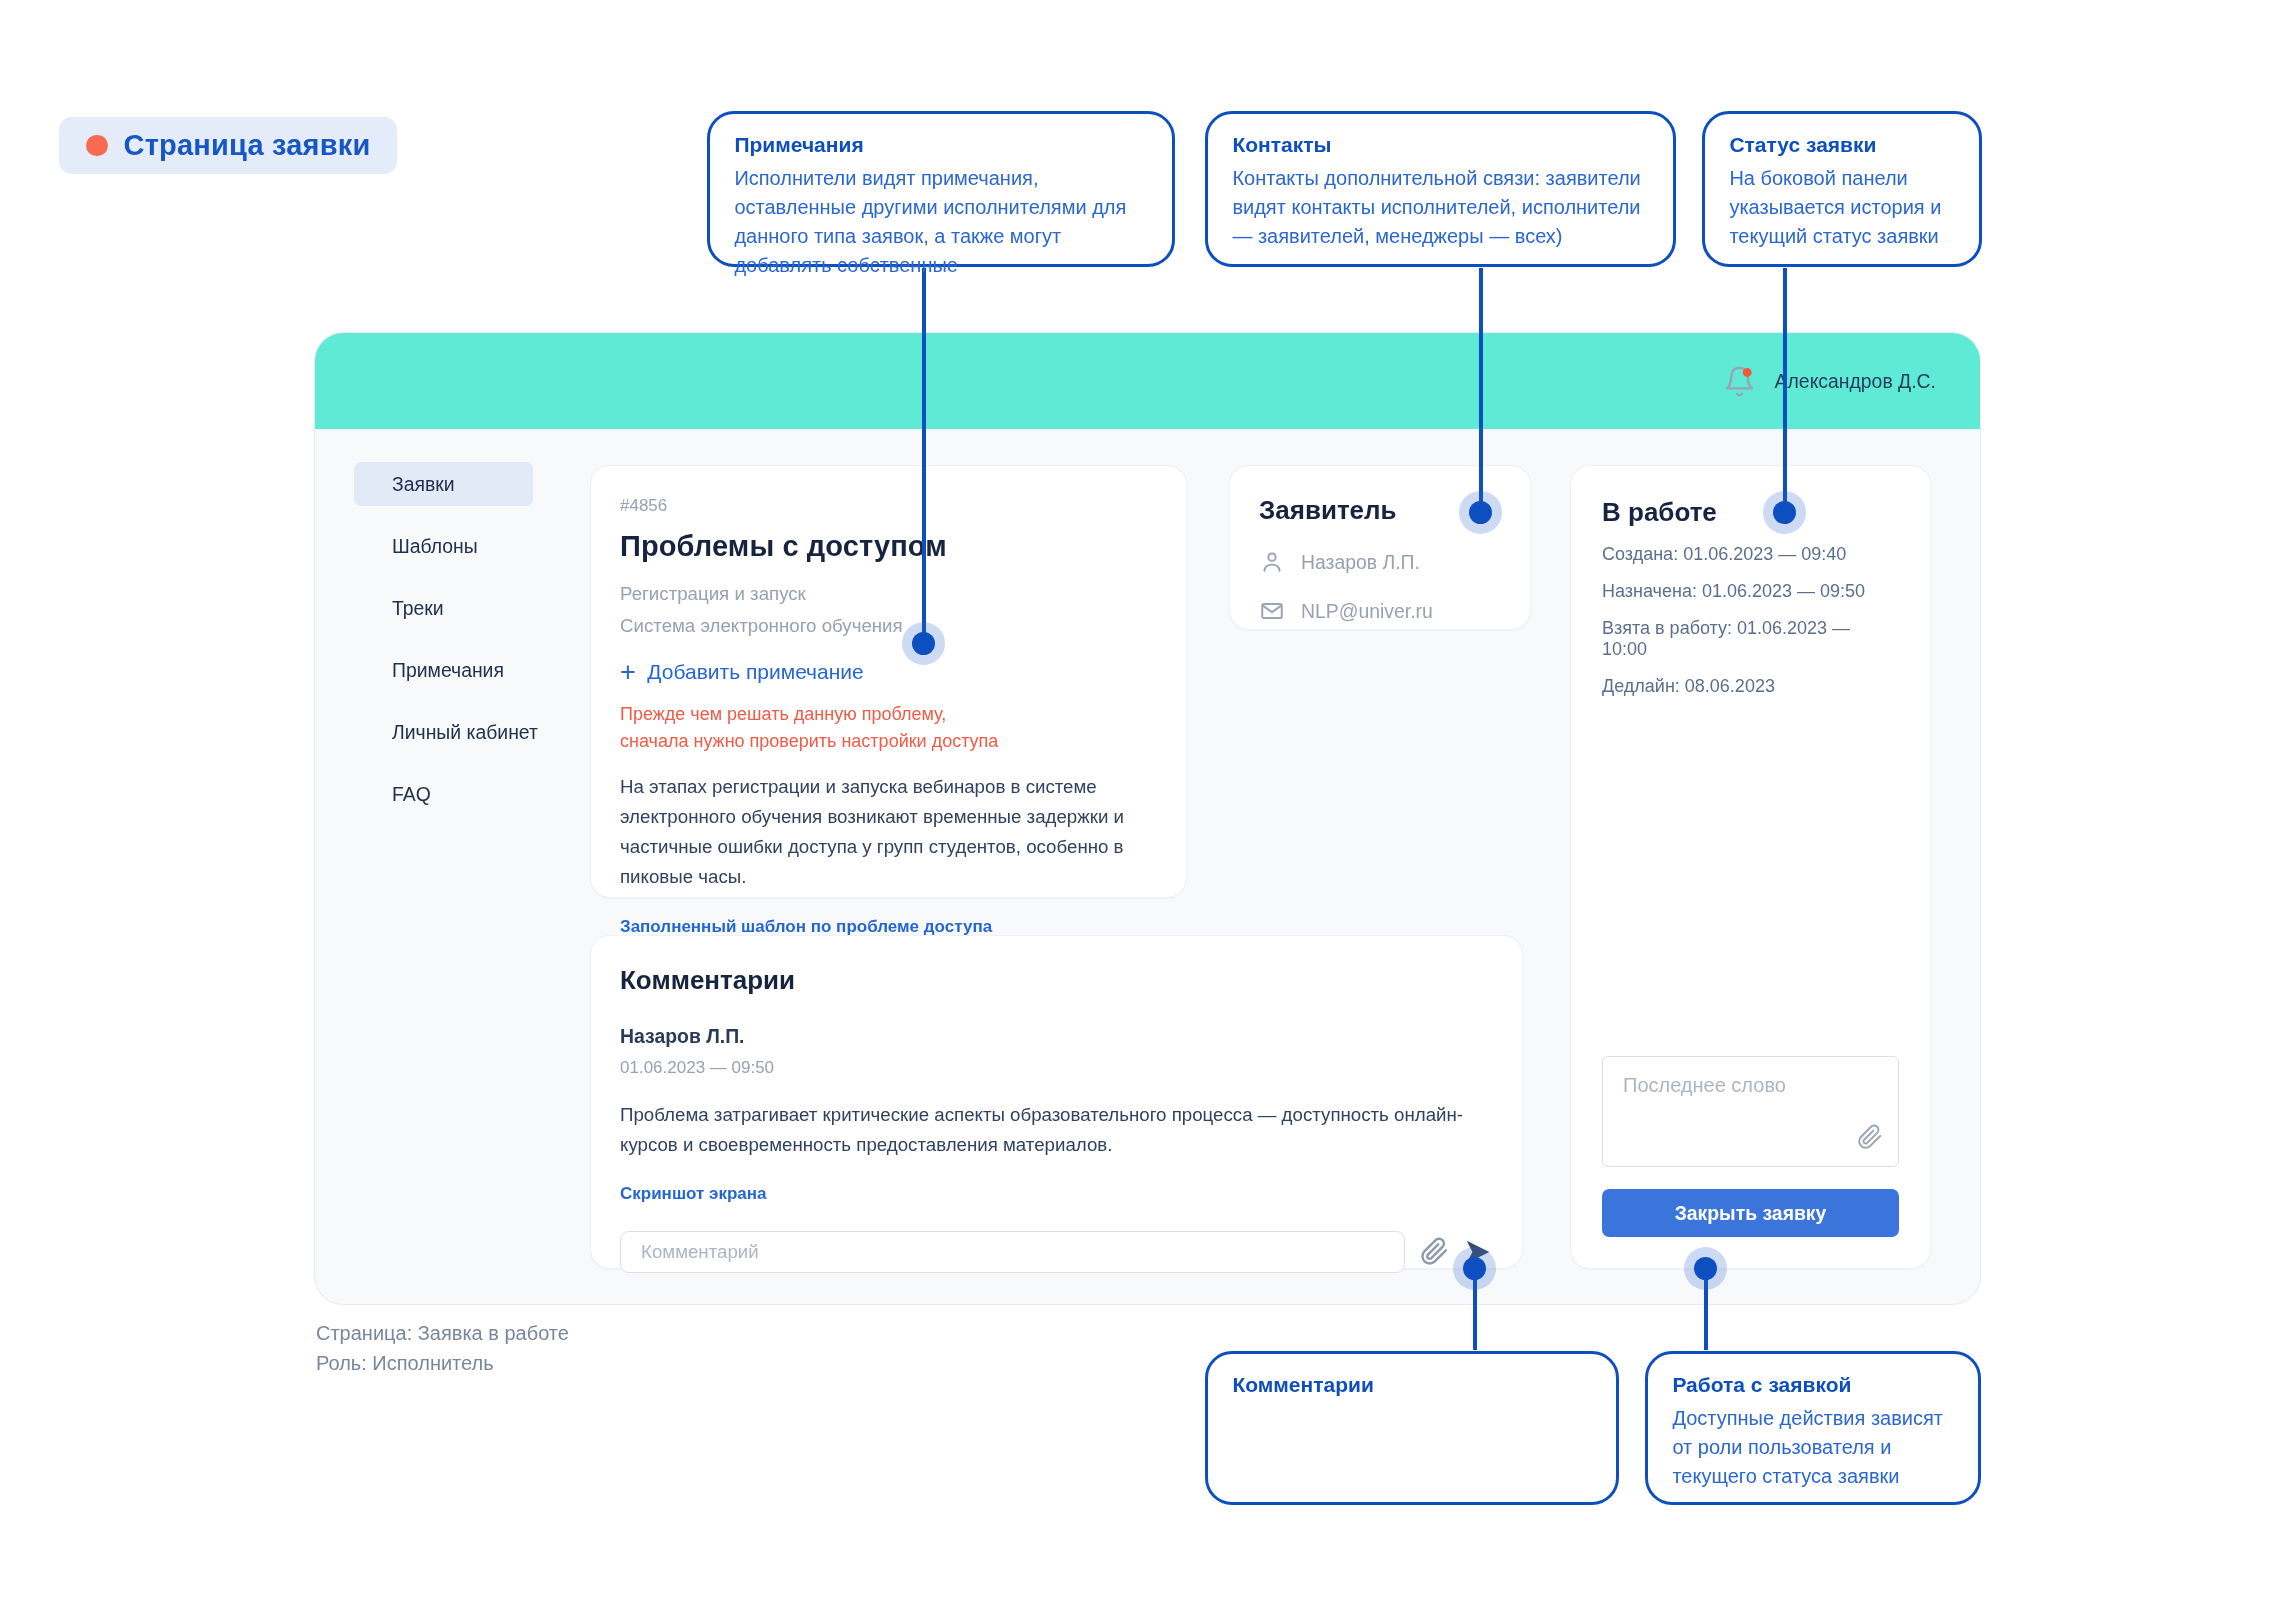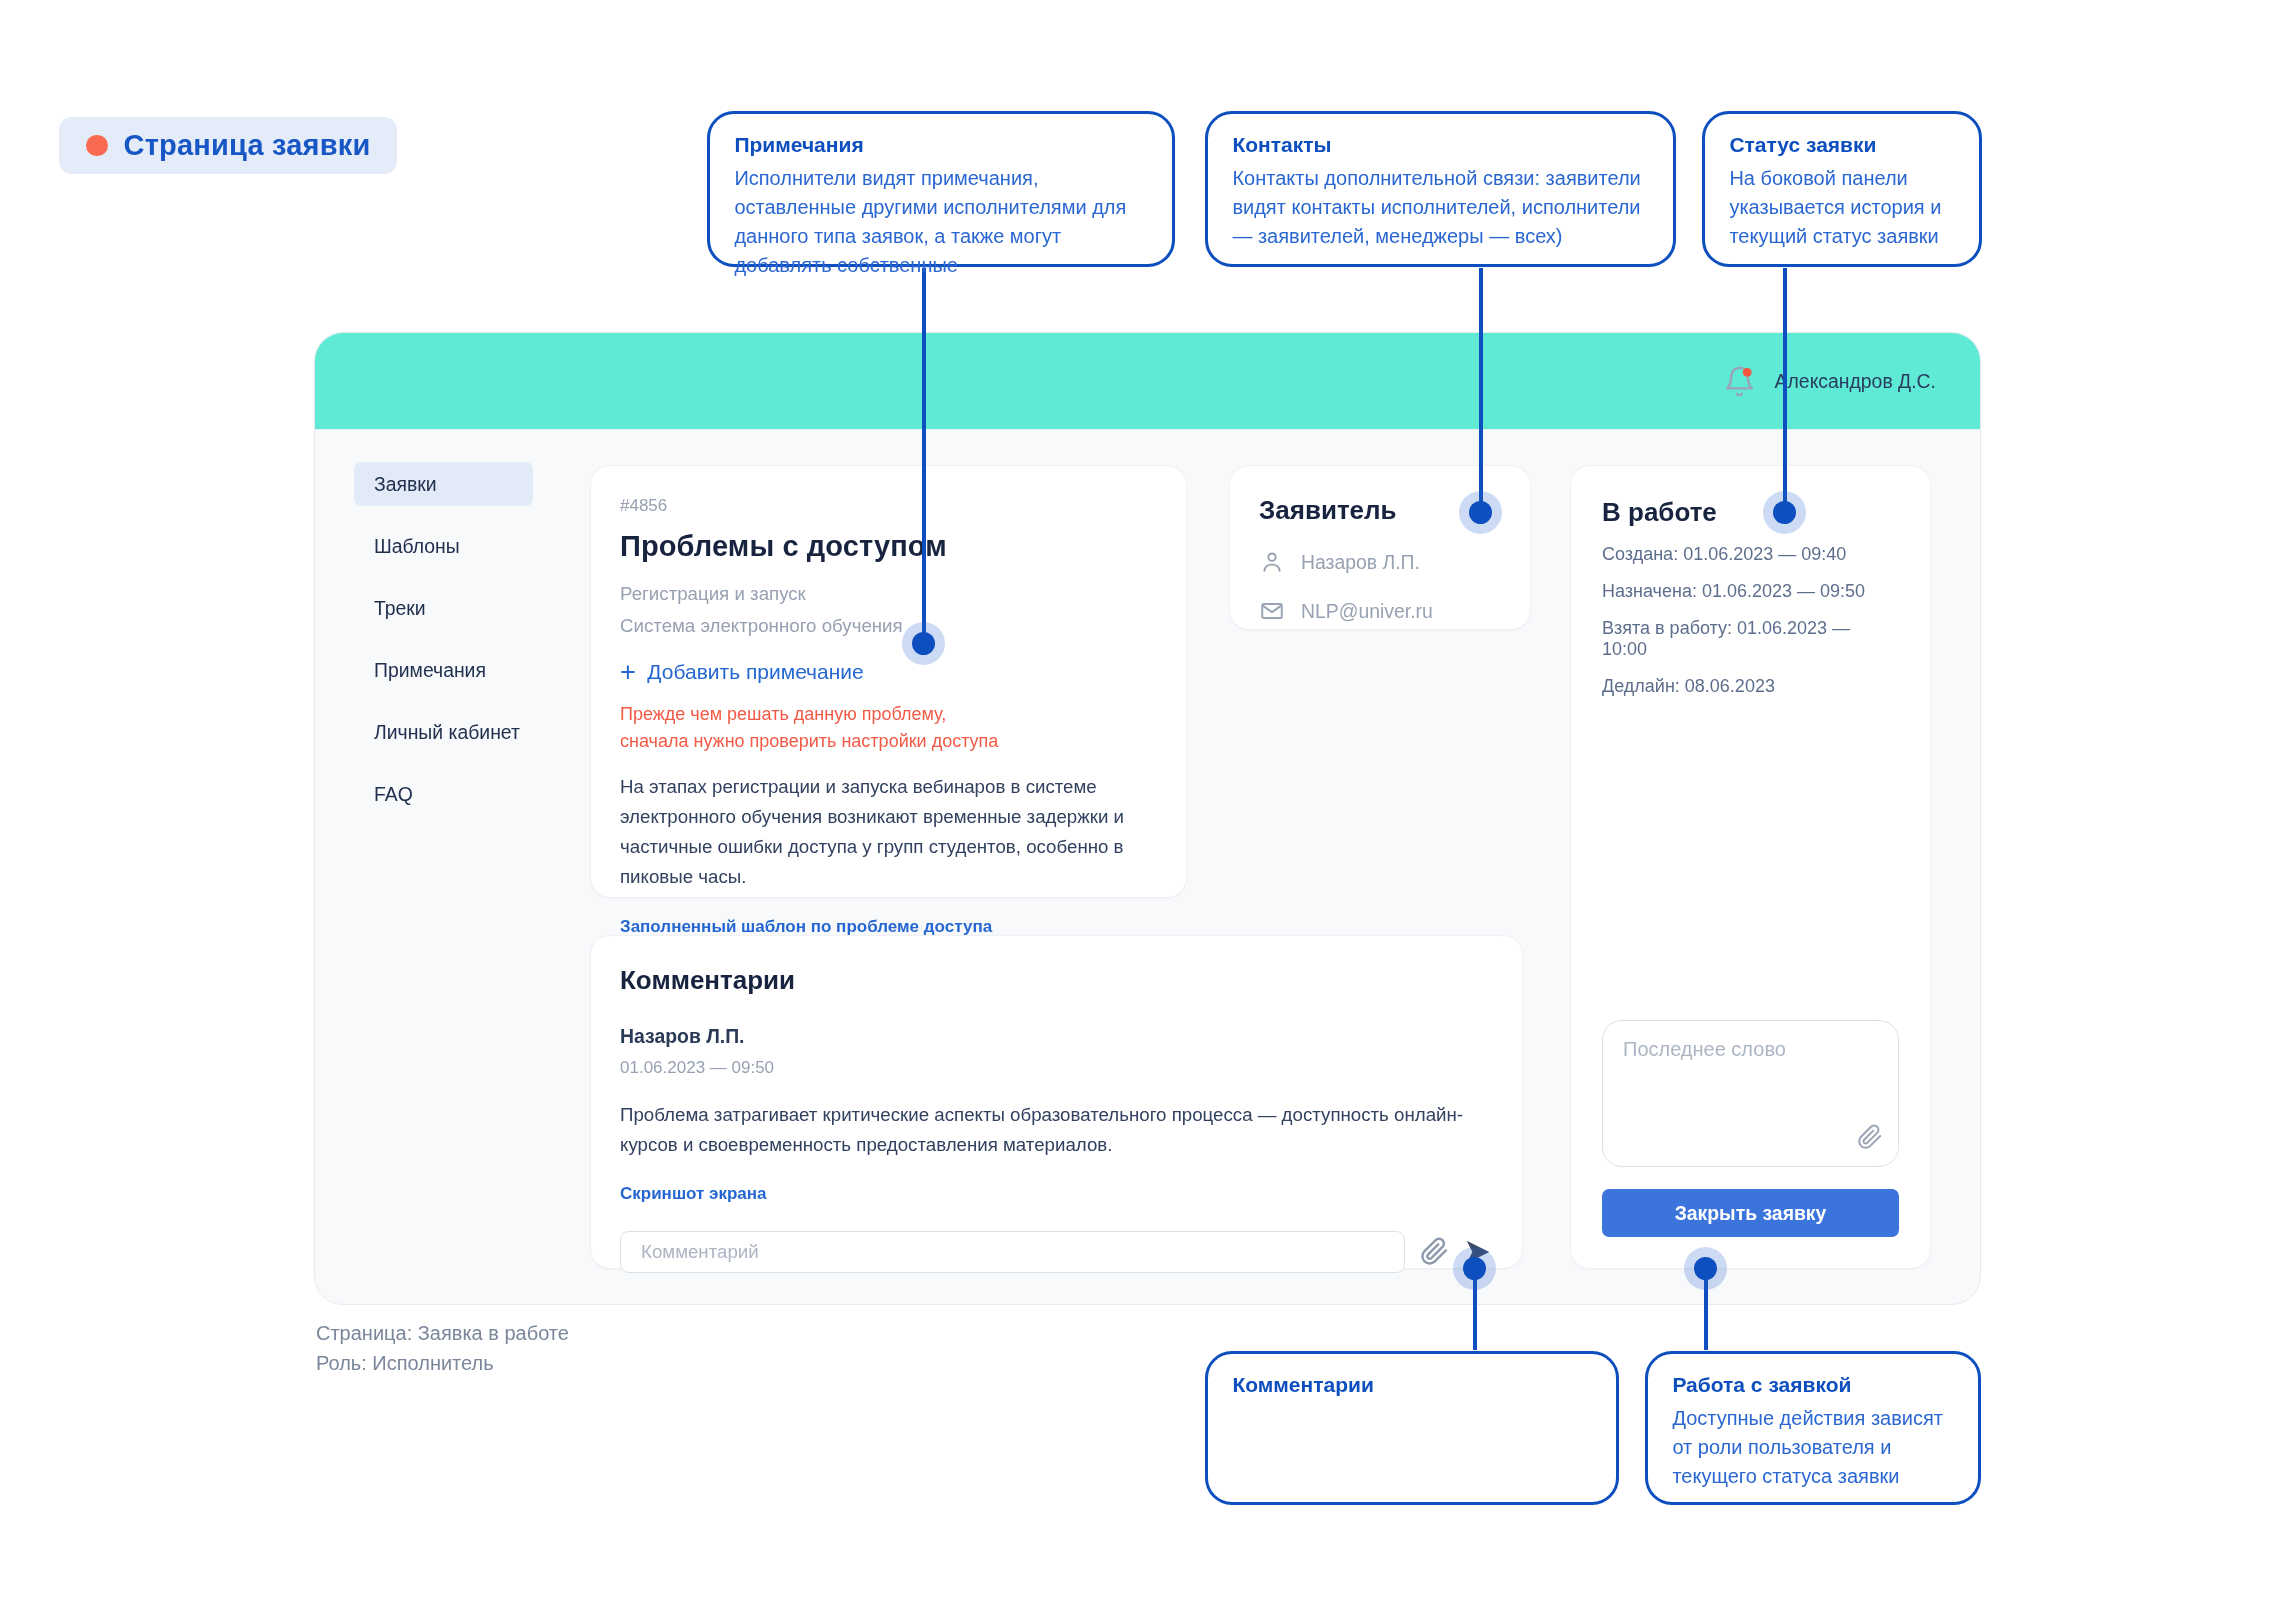--- a/index.html
+++ b/index.html
@@ -51,21 +51,21 @@
   .app-header {
     position:absolute; left:0; top:0; width:100%; height:97px; background:#5eead4;
     border-bottom:1.4px solid #EEF0F3; display:flex; align-items:center;
     justify-content:flex-end; padding-right:44px; gap:18.7px;
   }
   .bell-wrap { position:relative; width:33px; height:33px; }
   .user-name { font-size:19.4px; color:#2A3C5E; }
   
   .sidebar { position:absolute; left:39px; top:129px; width:179px; }
   .side-item {
-    height:44px; line-height:44px; padding-left:20px; margin-bottom:18px;
+    height:44px; line-height:44px; padding-left:38px; margin-bottom:18px;
     font-size:19.4px; color:#21314F; border-radius:7.2px; cursor:default; white-space:nowrap;
   }
   .side-item.active { background:#E2E9F7; }
   
   .card { position:absolute; background:#ffffff; border:0.7px solid #EFF1F4; border-radius:20px;
           box-shadow:0 0.7px 1.4px rgba(30,40,70,.03); }
   .card-ticket   { left:275px;  top:132px; width:597px;  height:433px;  padding:30px 29px; }
   .card-applicant{ left:914px; top:132px; width:302px;  height:165px;  padding:29px; }
   .card-status   { left:1255px; top:132px; width:361px;  height:804px; padding:31px; display:flex; flex-direction:column; }
   .card-comments { left:275px;  top:602px; width:933px; height:334px;  padding:29px; }
@@ -84,21 +84,21 @@
   .t-link2 { margin-top:14.3px; }
   
   .a-title { font-size:26px; font-weight:800; color:#17233F; }
   .a-row   { display:flex; align-items:center; gap:16px; margin-top:23px;
              font-size:19.4px; color:#97A1B2; }
   
   .s-title { font-size:26px; font-weight:800; color:#17233F; }
   .s-line  { font-size:18px; color:#5D6E8C; margin-top:16px; }
   .s-ta-wrap { position:relative; margin-top:auto; }
   .s-ta {
-    width:100%; height:147px; border:1.4px solid #DCE0E6; border-radius:20px;
+    width:100%; height:111px; border:1.4px solid #DCE0E6; border-radius:6px;
     padding:17px 20px; font-family:inherit; font-size:20px; color:#31415F; resize:none;
     background:#ffffff; outline:none;
   }
   .s-ta::placeholder { color:#ACB5C3; }
   .s-clip { position:absolute; right:16px; bottom:18.7px; }
   .s-btn {
     margin-top:20px; height:48px; border:none; border-radius:7.2px; background:#3B74DB;
     color:#ffffff; font-size:19.4px; font-weight:700; font-family:inherit; cursor:pointer; width:100%;
   }
   

